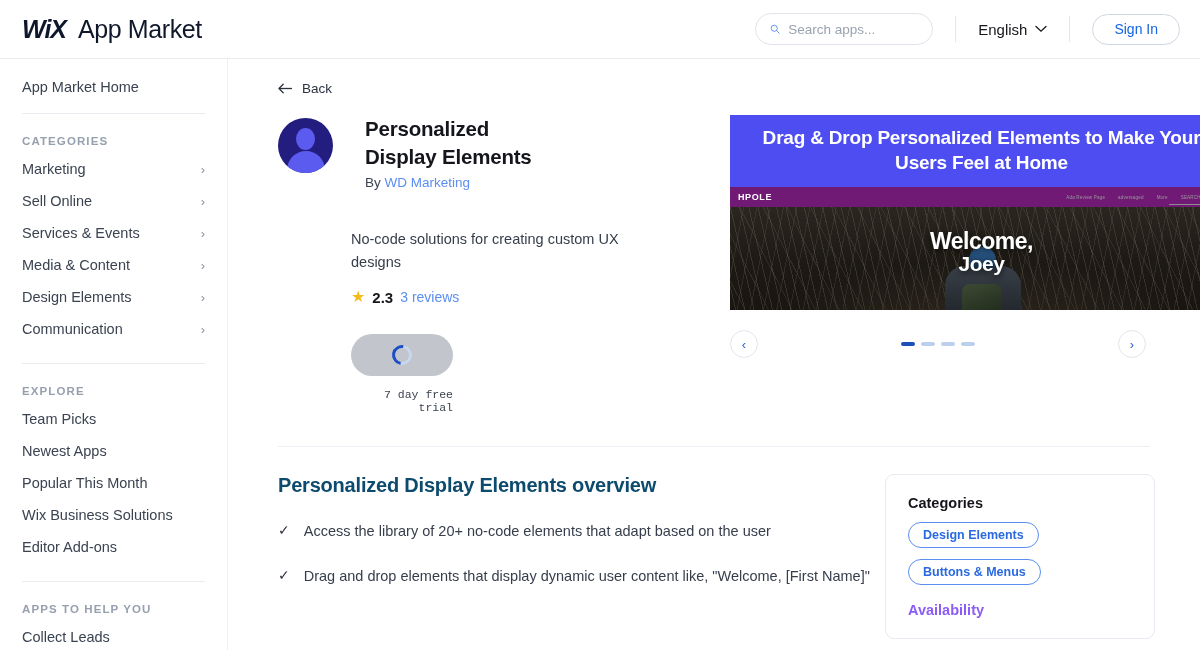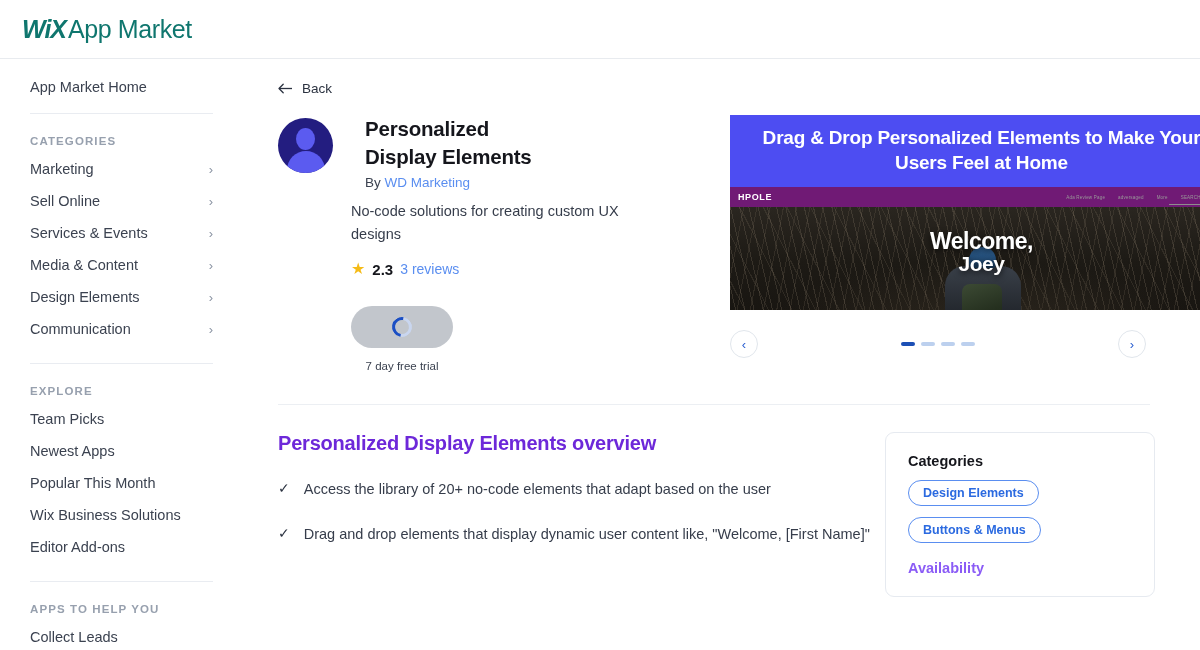--- a/index.html
+++ b/index.html
@@ -16,22 +16,22 @@
     position: absolute; top: 0; left: 0;
     width: 1200px; height: 59px;
     background: #fff;
     border-bottom: 1px solid #e8ebef;
     display: flex; align-items: center;
   }
   .logo {
     margin-left: 22px;
     font-size: 25px;
     letter-spacing: -0.4px;
-    color: #0f766e;
-    display: flex; align-items: baseline; gap: 2px;
+    color: #0f172a;
+    display: flex; align-items: baseline; gap: 12px;
   }
   .logo-wix { font-weight: 700; font-style: italic; letter-spacing: -1px; }
   .logo-market { font-weight: 400; }
   .topbar-right {
     margin-left: auto; margin-right: 20px;
     display: flex; align-items: center;
   }
   .search-box {
     width: 178px; height: 32px;
     border: 1px solid #dfe5eb; border-radius: 17px;
@@ -54,21 +54,21 @@
   .signin {
     border: 1px solid #cfd8e3; border-radius: 17px;
     height: 31px; padding: 0 21px;
     display: flex; align-items: center;
     font-size: 14px; color: #1464e6; background: #fff;
     cursor: pointer; font-family: "Liberation Sans", sans-serif;
   }
 
   
   .sidebar {
-    position: absolute; top: 59px; left: 8px;
+    position: absolute; top: 59px; left: 0;
     width: 228px; height: 591px;
     border-right: 1px solid #eceff3;
     background: #fff;
     padding: 0 22px;
     overflow: hidden;
   }
   .side-home {
     font-size: 14.5px; color: #3b4250;
     padding: 20px 0 0 0; cursor: pointer;
   }
@@ -114,28 +114,28 @@
     background: #5b5bf0; left: 8.5px; top: 33px;
   }
   .app-title {
     font-size: 20.5px; font-weight: 700; color: #15161c;
     line-height: 1.37; letter-spacing: -0.2px;
   }
   .app-by { font-size: 13.5px; color: #3b4250; margin-top: 4px; }
   .app-by a { color: #5a8ef0; text-decoration: none; cursor: pointer; }
   .app-tagline {
     font-size: 14.5px; color: #363d4b; line-height: 1.6;
-    margin: 10px 0 0 73px; width: 300px;
+    margin: 38px 0 0 73px; width: 300px;
   }
   .rating { display: flex; align-items: center; gap: 7px; margin: 14px 0 0 73px; }
   .star { color: #f5bb17; font-size: 16px; line-height: 1; }
   .rating-val { font-size: 15px; font-weight: 700; color: #15161c; }
   .rating-reviews { font-size: 14px; color: #5a8ef0; cursor: pointer; }
 
-  .cta-wrap { margin: 28px 0 0 73px; width: 102px; text-align: center; }
+  .cta-wrap { margin: 28px 0 0 73px; width: 102px; text-align: right; font-family: Liberation Mono, monospace; }
   .cta-btn {
     width: 102px; height: 42px; border-radius: 21px;
     background: #c2c6cc; border: 0;
     display: flex; align-items: center; justify-content: center;
     cursor: pointer;
   }
   .spinner {
     width: 20px; height: 20px; border-radius: 50%;
     border: 3px solid #c9d6ef;
     border-top-color: #1b4fc4;
@@ -228,21 +228,21 @@
   .dots { display: flex; gap: 6px; align-items: center; }
   .dot { width: 14px; height: 4px; border-radius: 2px; background: #bcd0ee; cursor: pointer; }
   .dot.on { background: #1c4fb5; }
 
   .hr-main { height: 1px; background: #eceff3; margin: 32px 50px 0 50px; }
 
   
   .overview { display: flex; margin: 27px 0 0 50px; }
   .ov-left { width: 592px; }
   .ov-title {
-    font-size: 20px; font-weight: 700; color: #6d28d9; letter-spacing: -0.2px;
+    font-size: 20px; font-weight: 700; color: #0c4a6e; letter-spacing: -0.2px;
   }
   .bullet {
     display: flex; gap: 14px; margin-top: 23px;
     font-size: 14.5px; color: #363d4b; line-height: 1.55;
   }
   .tick { color: #2b3240; font-size: 14px; flex: none; }
   .card {
     width: 270px; margin-left: 15px;
     border: 1px solid #e6eaf0; border-radius: 9px;
     padding: 20px 22px; background: #fff;
@@ -258,20 +258,42 @@
 </style>
 </head>
 <body>
 
 <div class="topbar">
   <div class="logo">
     <span class="logo-wix">WiX</span>
     <span class="logo-market">App Market</span>
   </div>
 
+  <div class="topbar-right">
+    <div class="search-box">
+      <svg width="14" height="14" viewBox="0 0 16 16">
+        <circle cx="6.8" cy="6.8" r="4.9" fill="none" stroke="#5a8ef0" stroke-width="1.5"></circle>
+        <line x1="10.4" y1="10.4" x2="14.6" y2="14.6" stroke="#5a8ef0" stroke-width="1.5" stroke-linecap="round"></line>
+      </svg>
+      <input type="text" placeholder="Search apps..." style="">
+    </div>
+
+    <div class="vdiv"></div>
+
+    <div class="lang">
+      <span>English</span>
+      <svg width="12" height="8" viewBox="0 0 12 8">
+        <polyline points="1,1.5 6,6.2 11,1.5" fill="none" stroke="#16161c" stroke-width="1.3" stroke-linecap="round"></polyline>
+      </svg>
+    </div>
+
+    <div class="vdiv"></div>
+
+    <button class="signin">Sign In</button>
+  </div>
 </div>
 
 <div class="sidebar">
   <div class="side-home">App Market Home</div>
   <div class="side-rule"></div>
 
   <div class="side-group-title">CATEGORIES</div>
 
   <div class="side-link">
     <span>Marketing</span>

